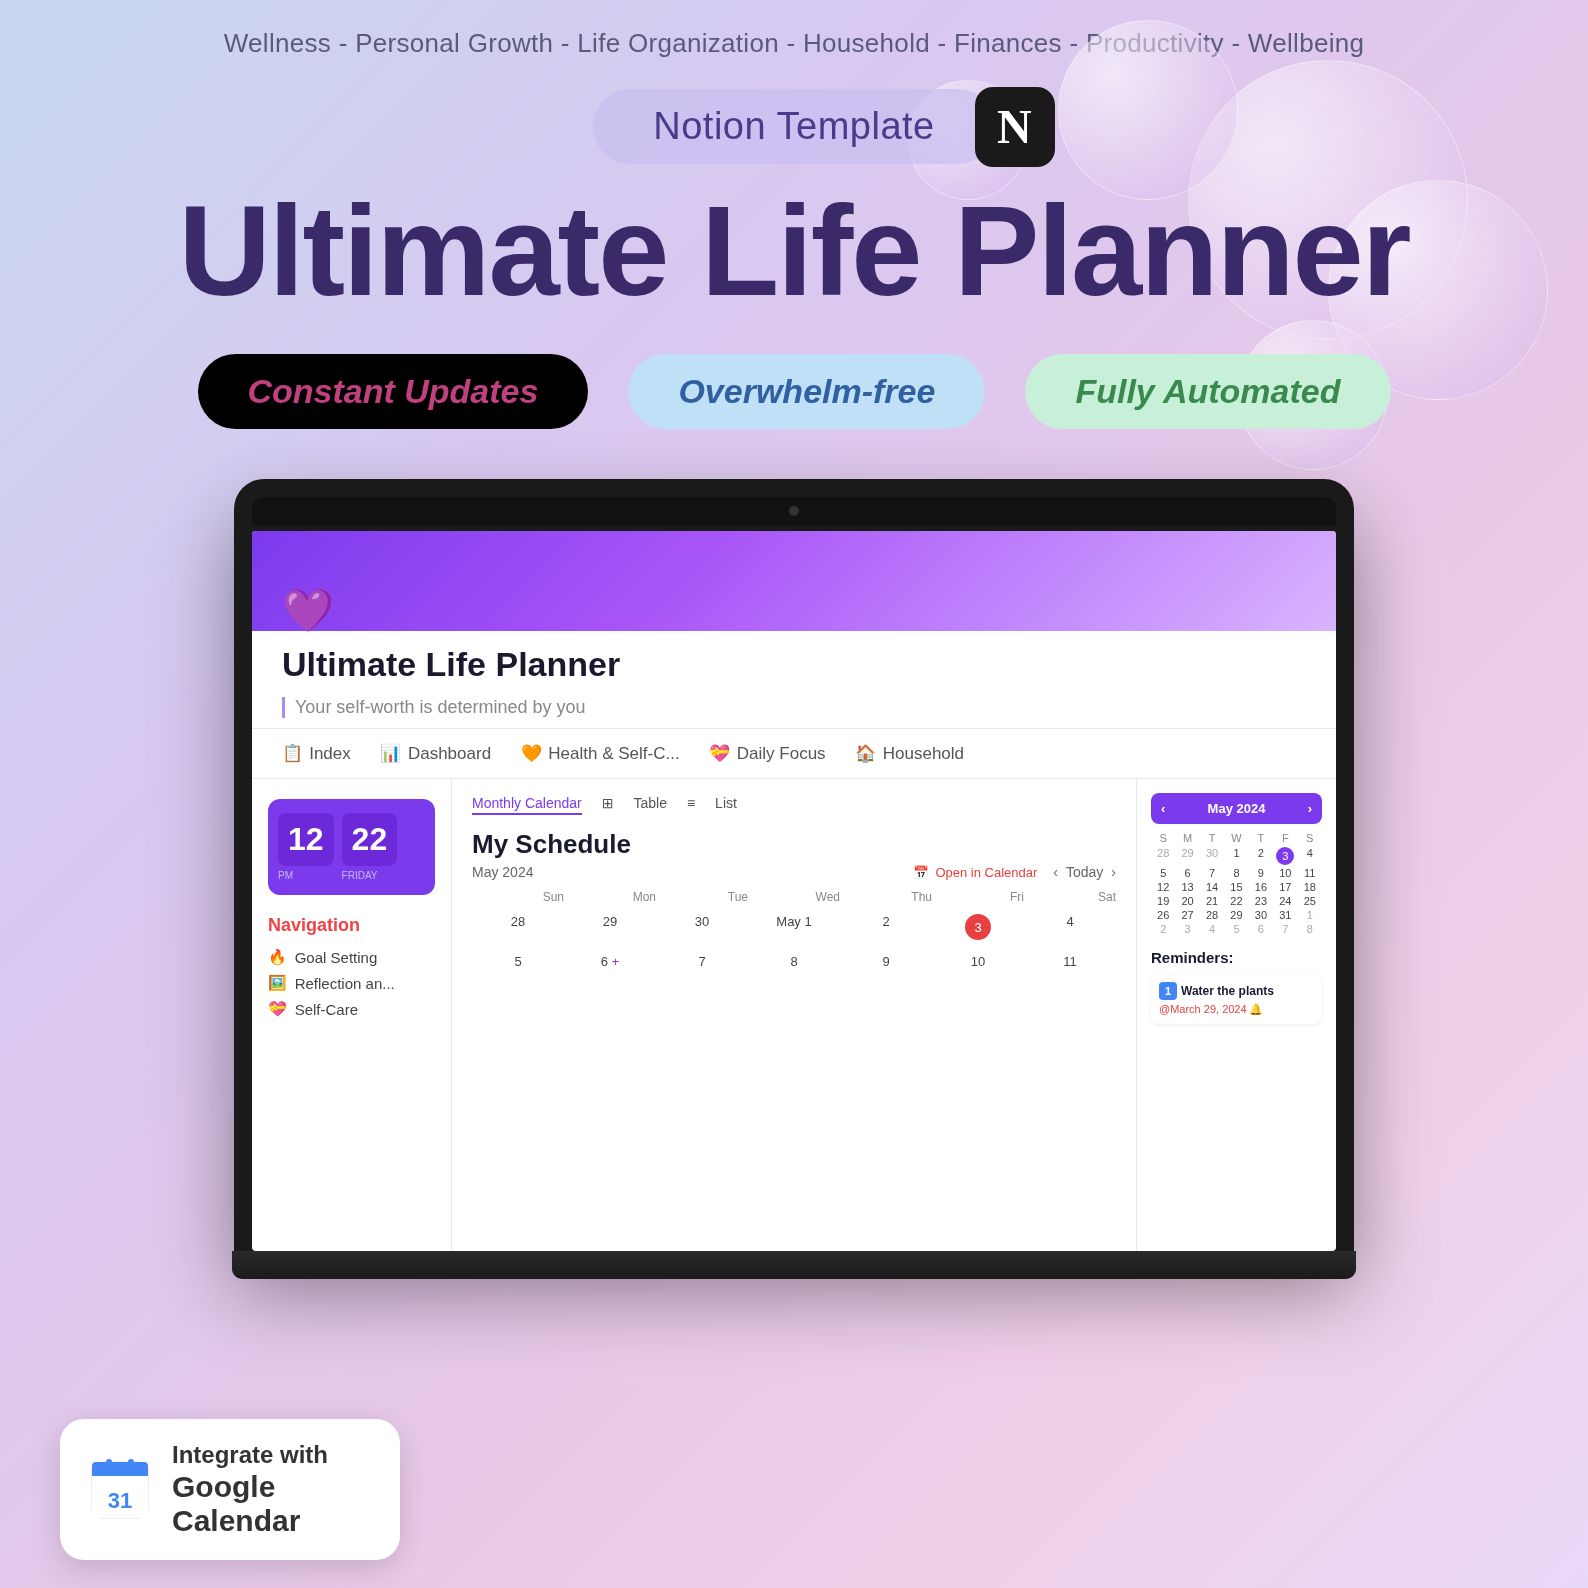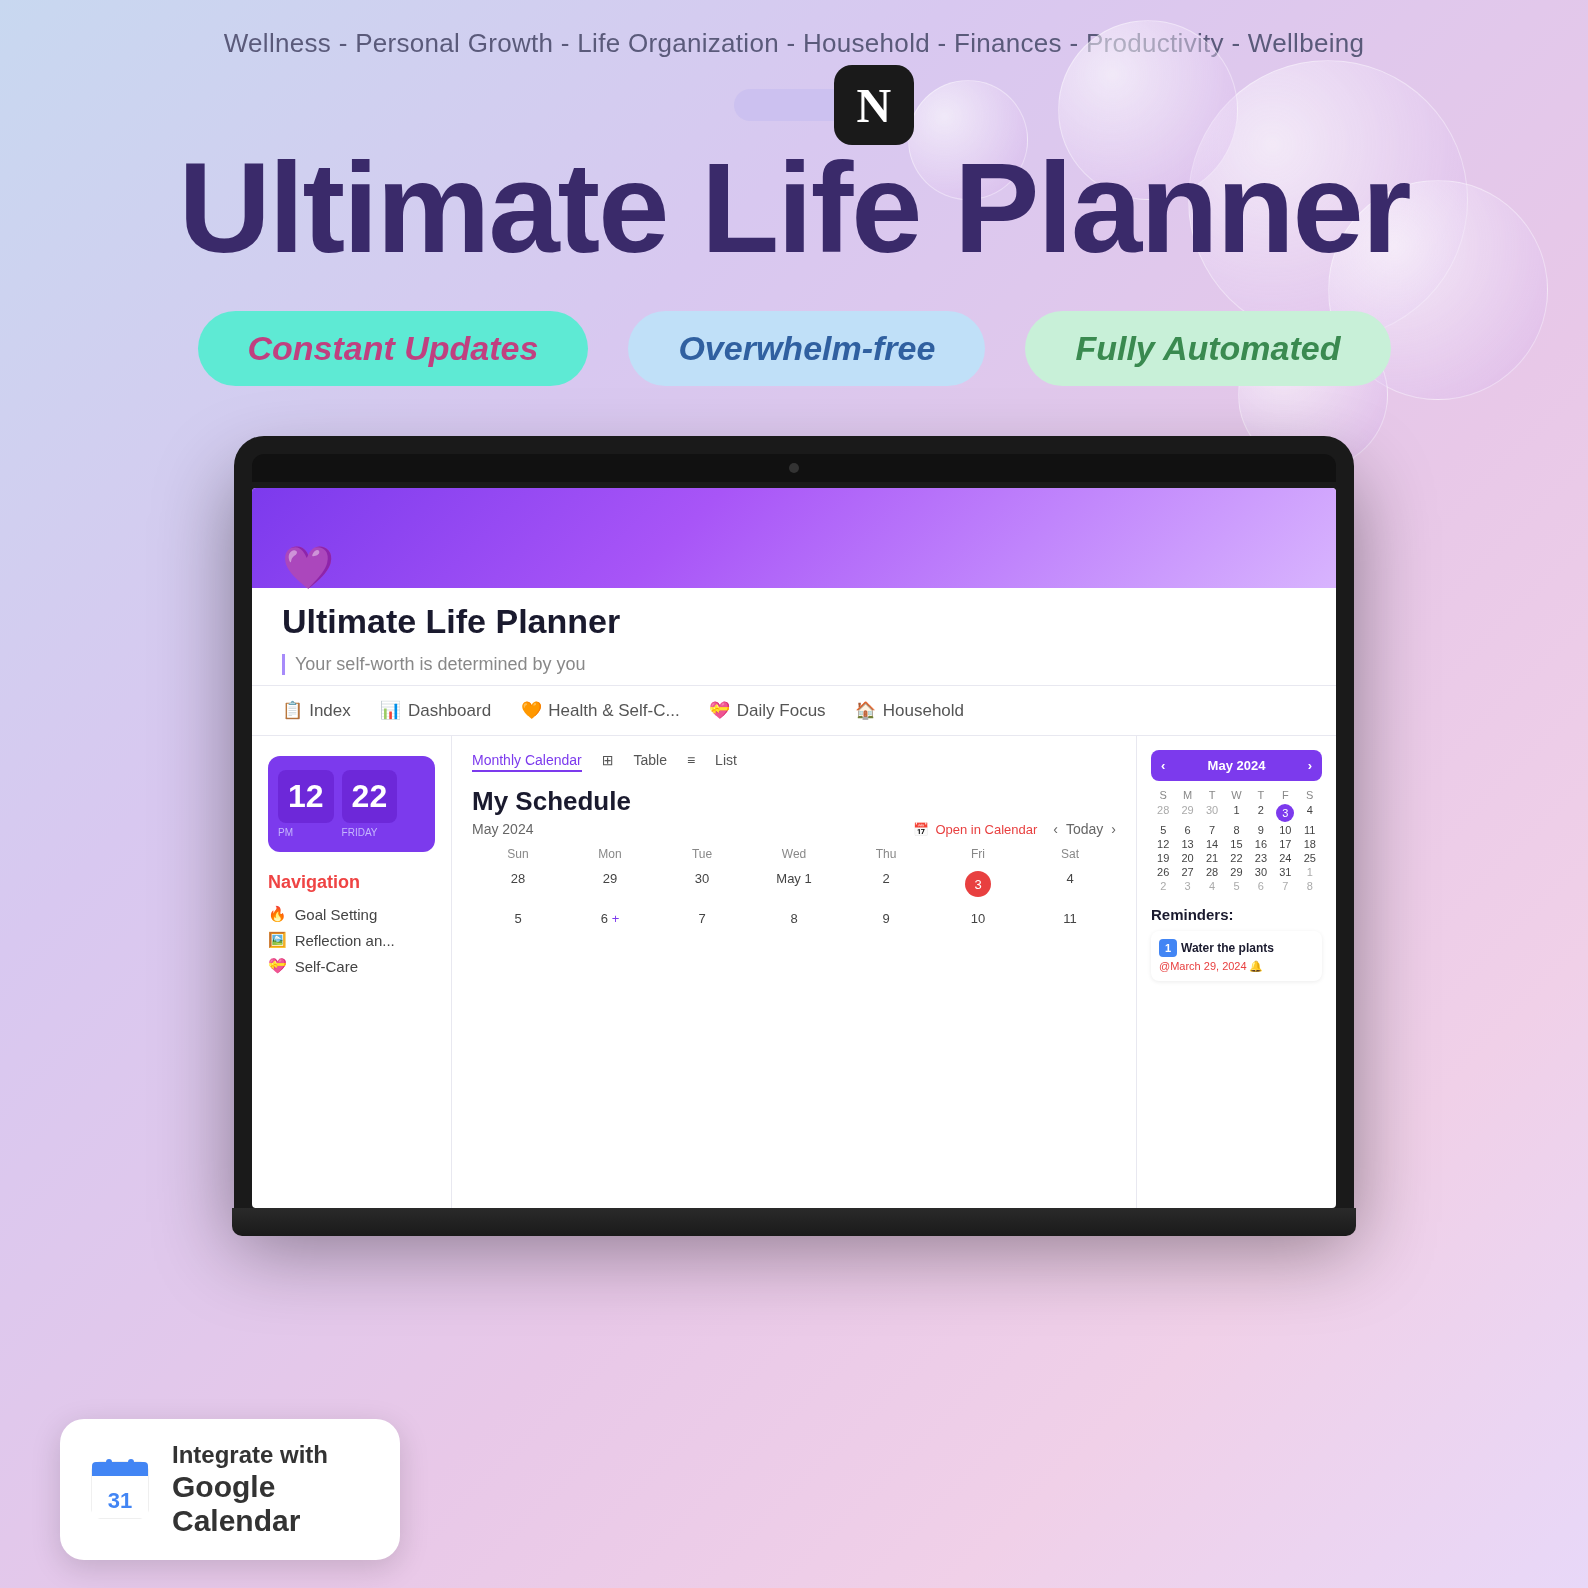--- a/index.html
+++ b/index.html
@@ -92,21 +92,21 @@
       z-index: 2;
     }
 
     .badge {
       padding: 18px 50px;
       border-radius: 50px;
       font-size: 34px;
       font-style: italic;
       font-weight: 600;
     }
-    .badge-pink { background: #5eead4; color: #c04080; }
+    .badge-pink { background: #000000; color: #c04080; }
     .badge-blue { background: #c0e0f8; color: #3060a0; }
     .badge-green { background: #c8f0d8; color: #3a8a50; }
 
     
     .laptop-wrap {
       display: flex;
       justify-content: center;
       margin-top: 50px;
       position: relative;
       z-index: 2;
@@ -307,21 +307,21 @@
       gap: 8px;
     }
 
     .cal-grid {
       width: 100%;
     }
 
     .cal-grid-header {
       display: grid;
       grid-template-columns: repeat(7, 1fr);
-      text-align: center;
+      text-align: right;
       font-size: 12px;
       color: #888;
       margin-bottom: 4px;
     }
 
     .cal-grid-row {
       display: grid;
       grid-template-columns: repeat(7, 1fr);
       text-align: center;
       font-size: 13px;
@@ -486,20 +486,21 @@
 <div class="bubble bubble-3"></div>
 <div class="bubble bubble-4"></div>
 <div class="bubble bubble-5"></div>
 
 <div class="top-bar">
   <span>Wellness - Personal Growth - Life Organization - Household - Finances - Productivity - Wellbeing</span>
 </div>
 
 <div class="notion-badge-wrap">
   <div class="notion-badge">
+    <span>Notion Template</span>
     <div class="notion-icon">N</div>
   </div>
 </div>
 
 <div class="main-title">
   <span>Ultimate Life Planner</span>
 </div>
 
 <div class="badges-row">
   <div class="badge badge-pink">

